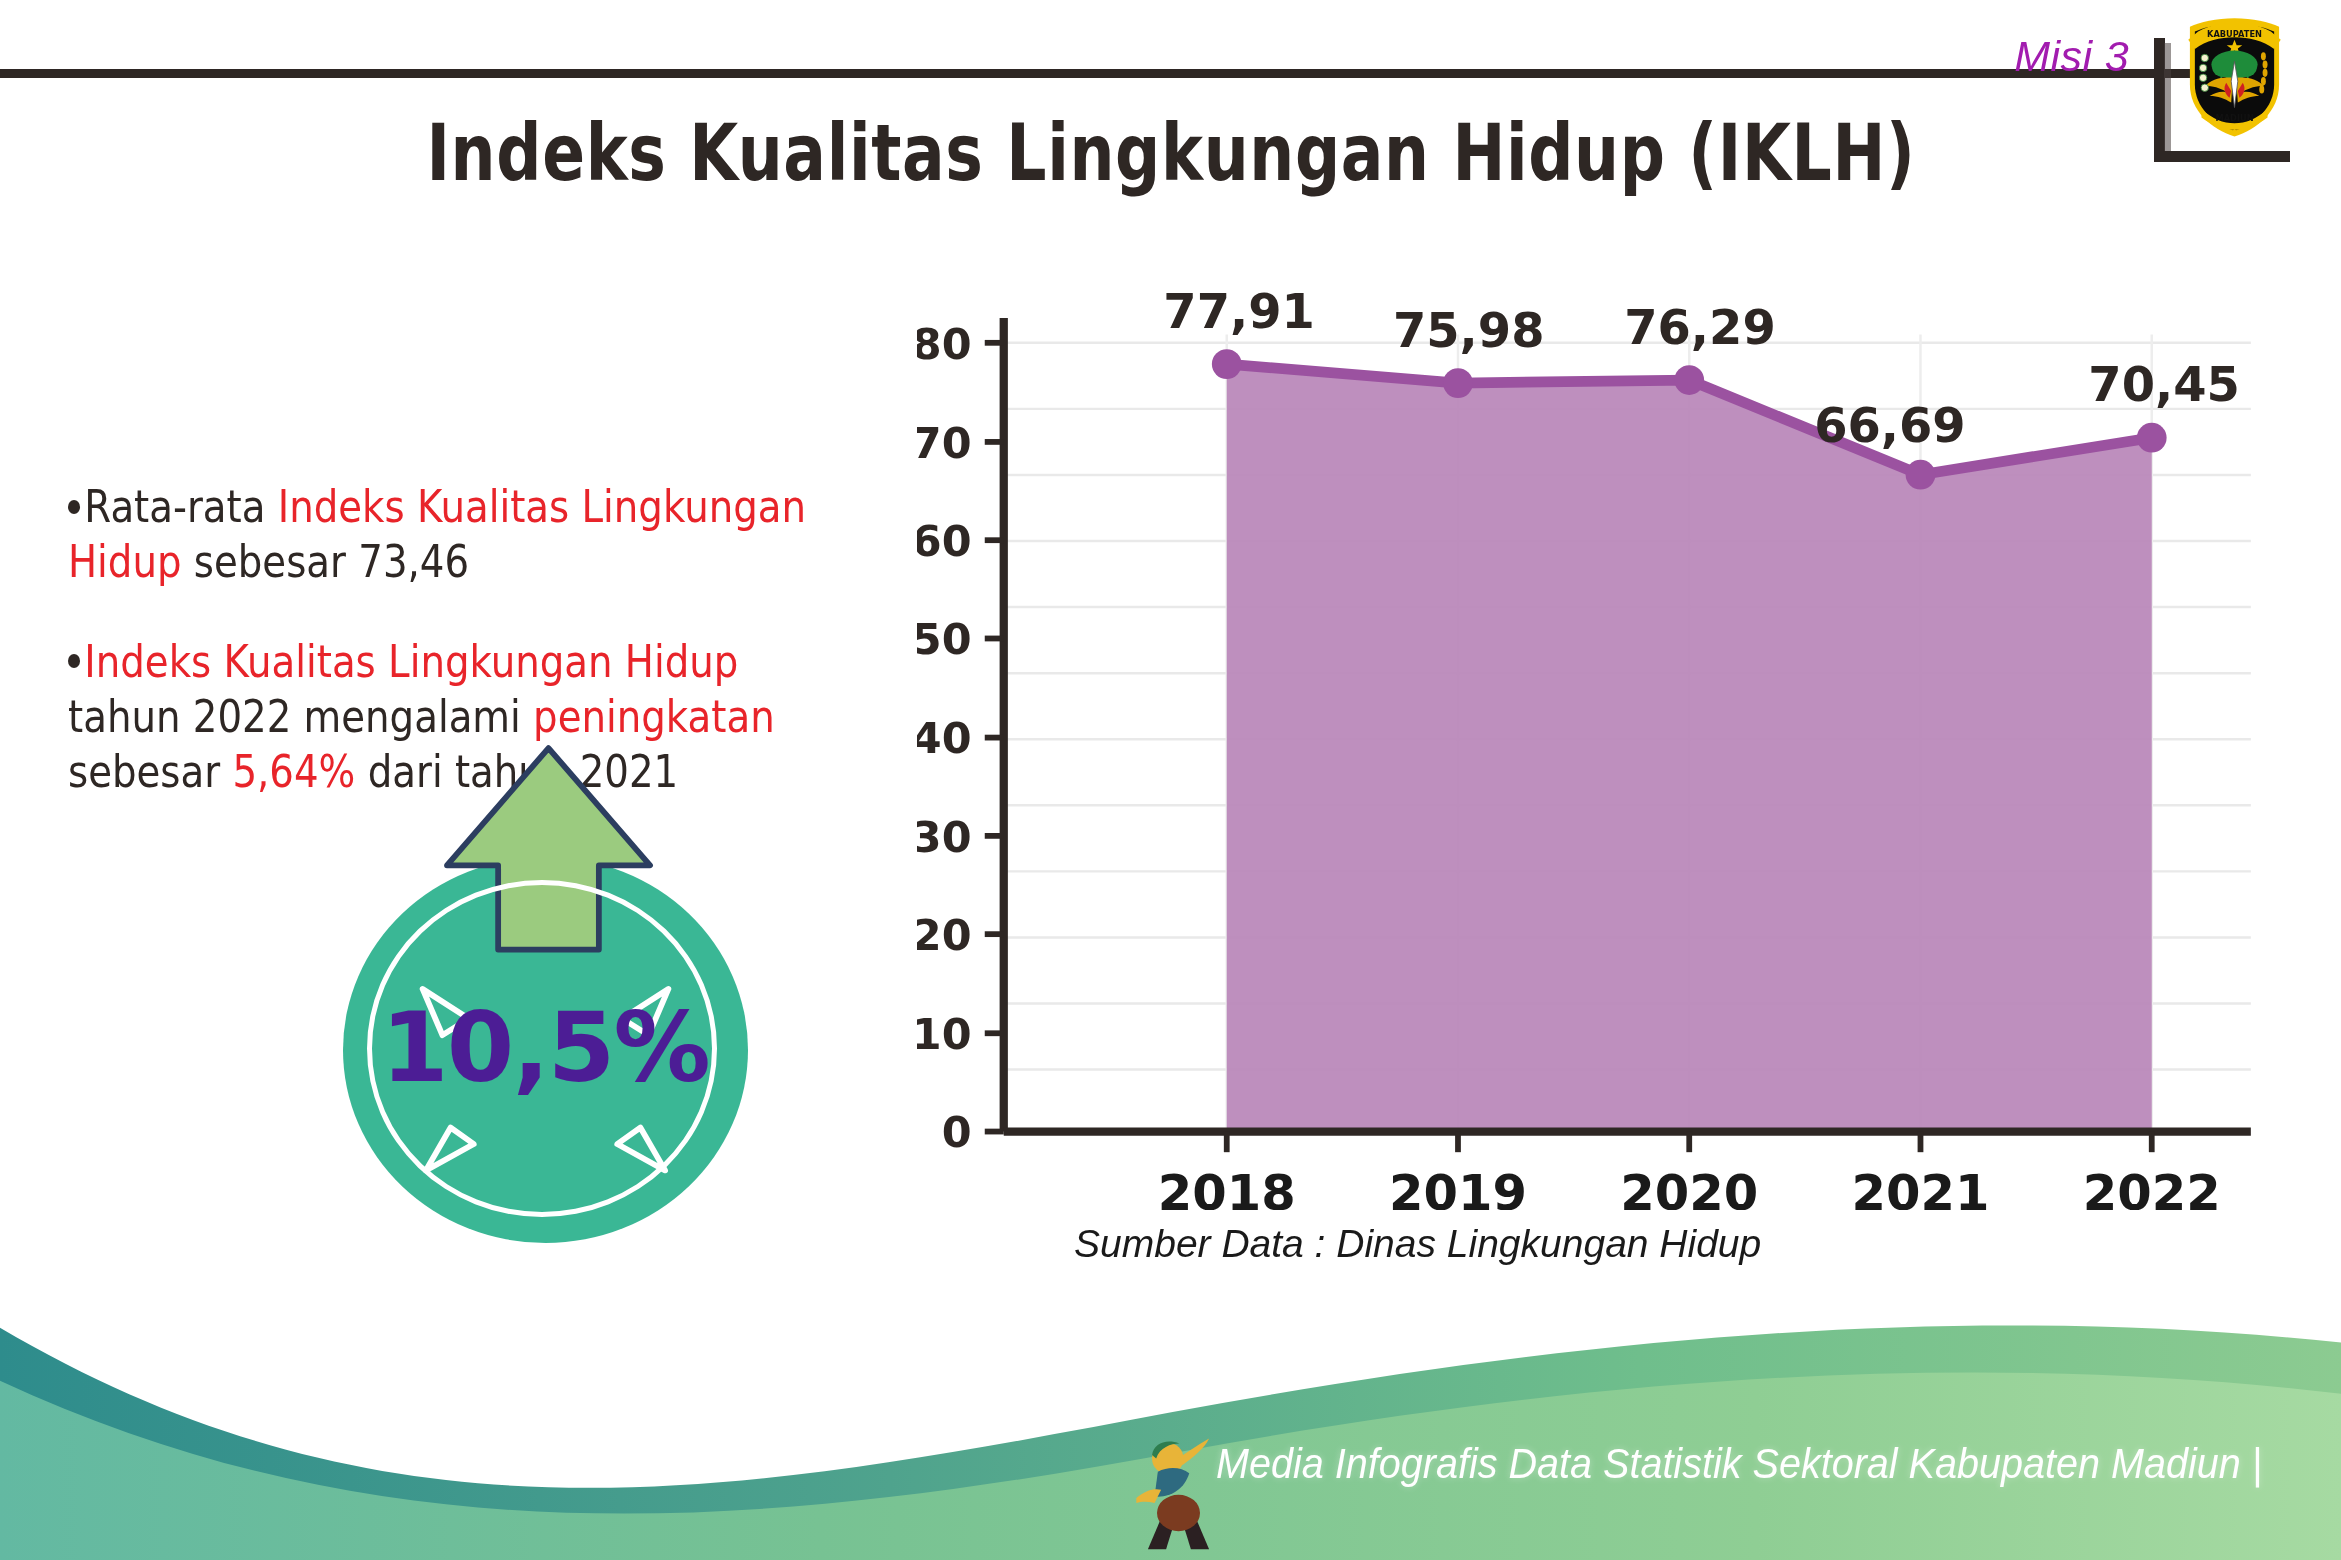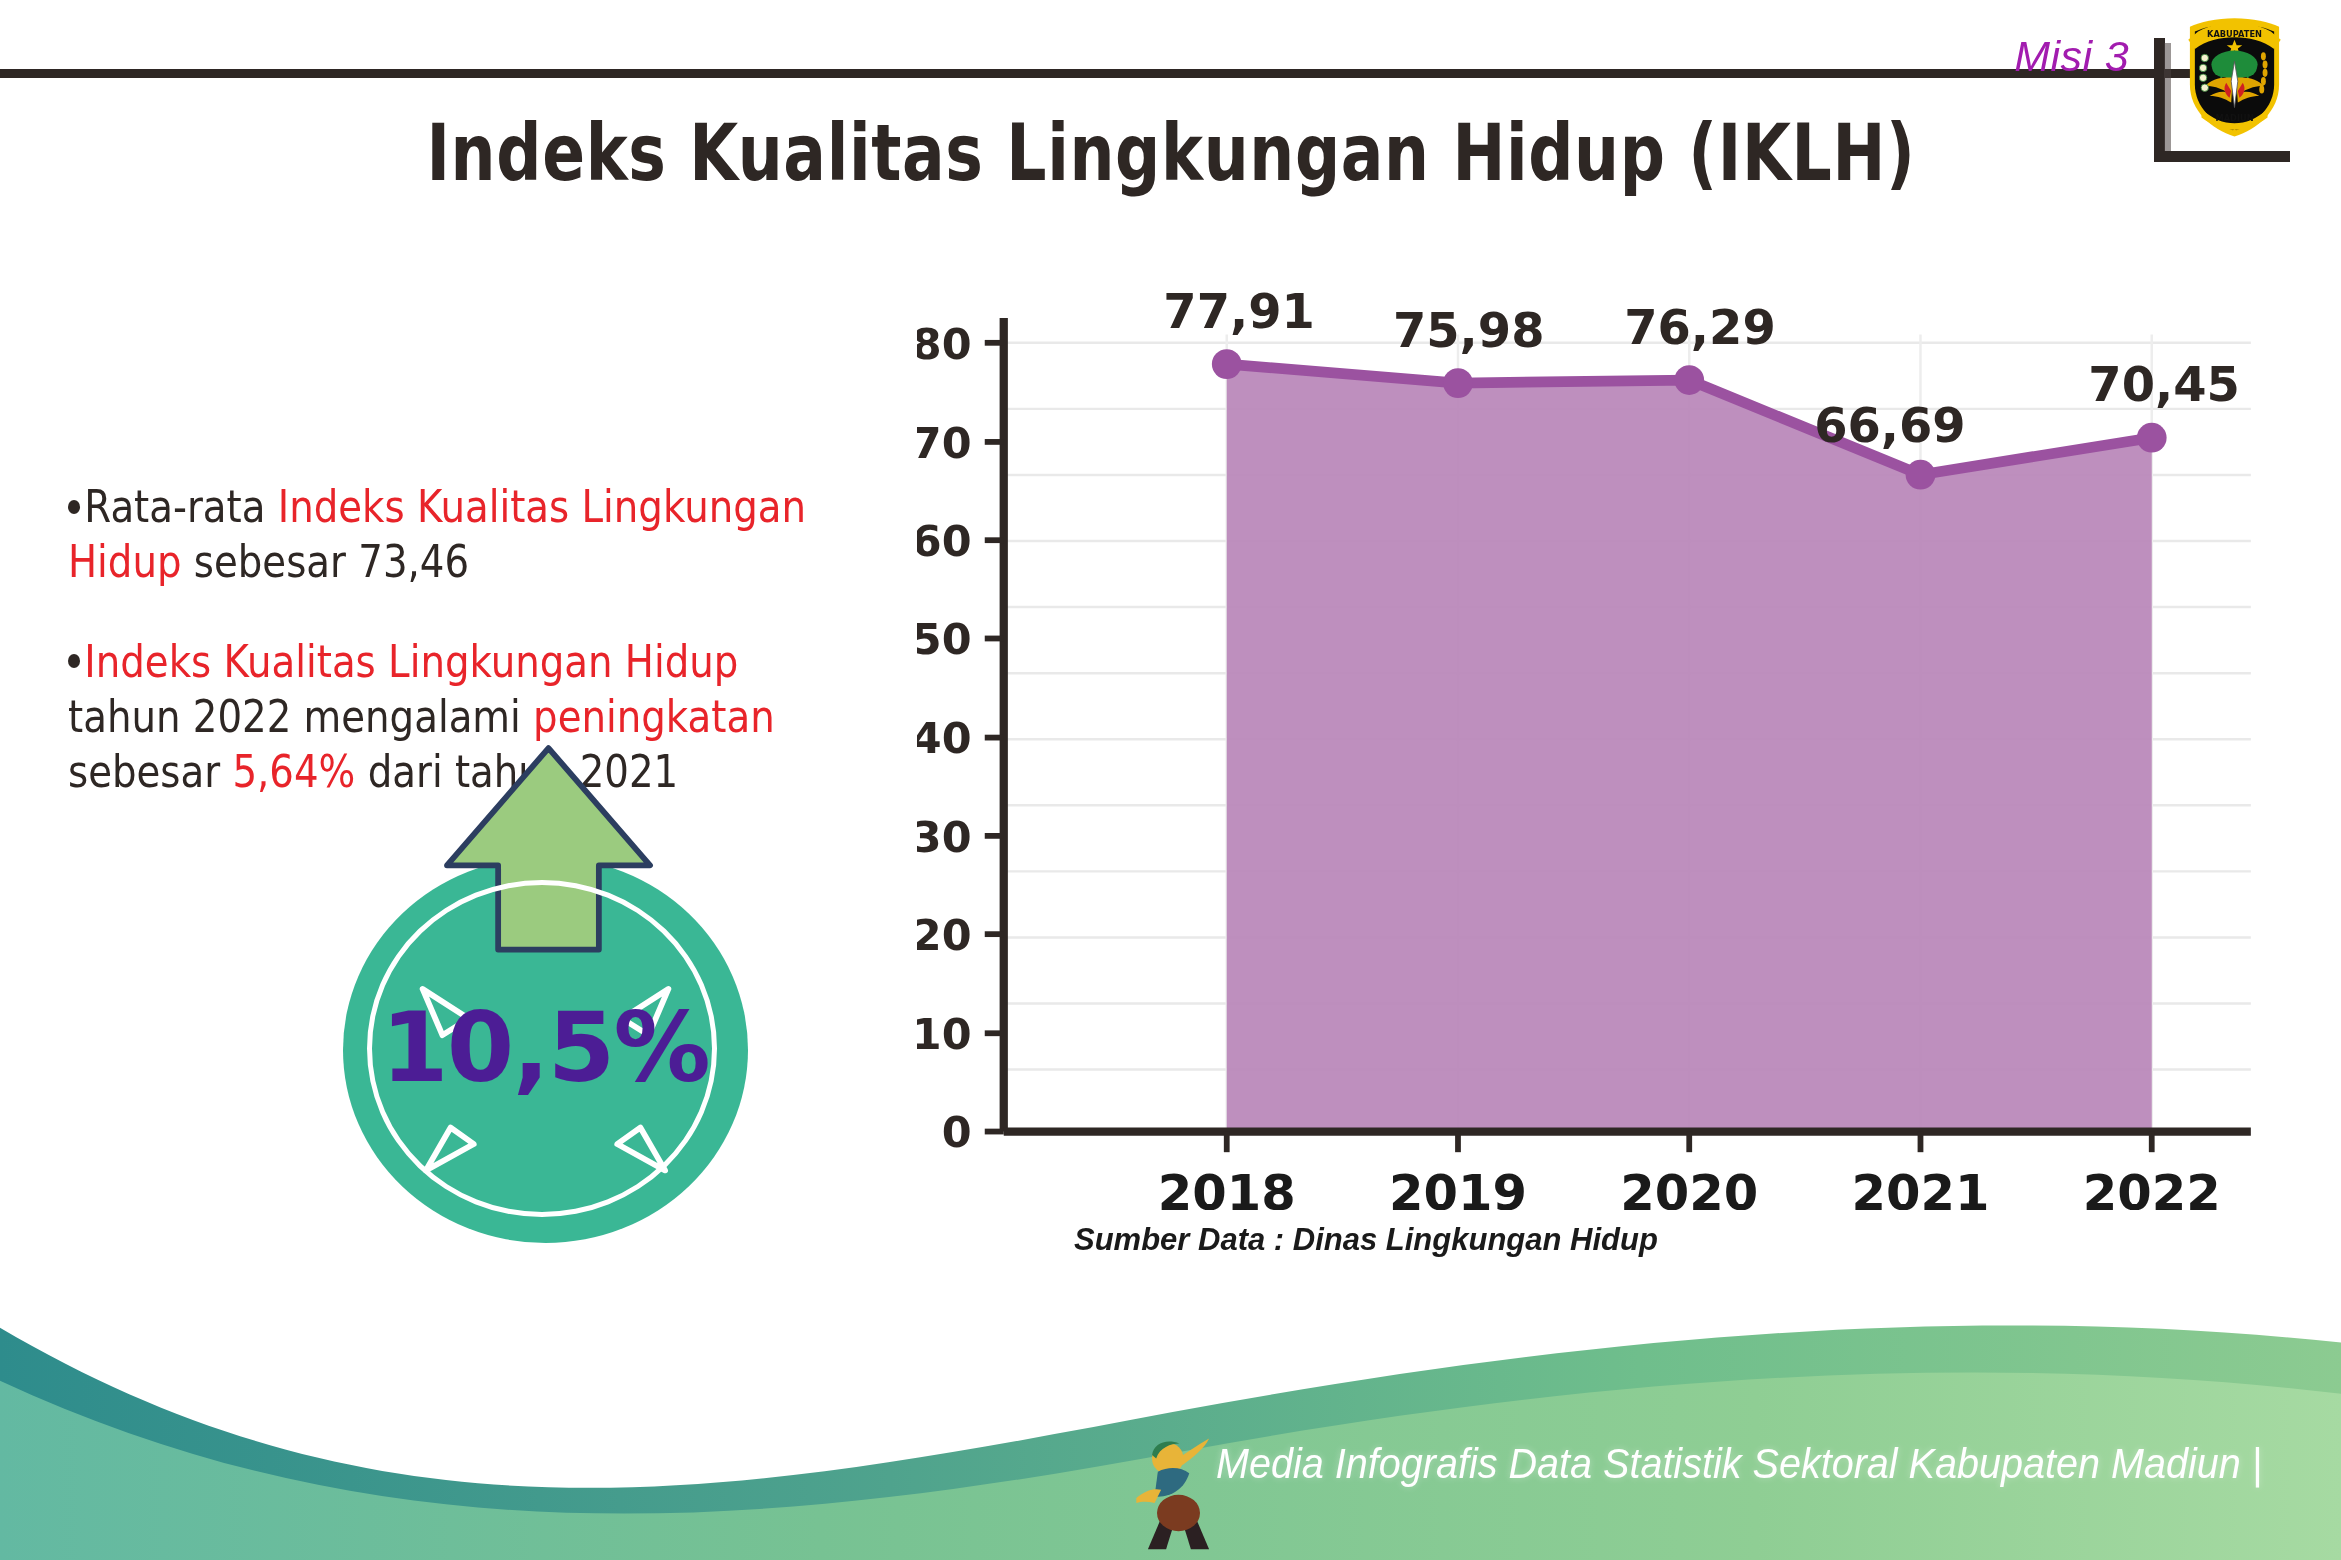--- a/index.html
+++ b/index.html
@@ -203,23 +203,23 @@
     font-weight: bold;
     font-size: 58px;
     fill: #2E2724;
     text-anchor: middle;
   }
   .source-note {
     position: absolute;
     left: 1074px;
     top: 1222px;
     font-family: "Liberation Sans", sans-serif;
-    font-weight: bold;
+    font-weight: normal;
     font-style: italic;
-    font-size: 31px;
+    font-size: 39px;
     color: #1a1a1a;
     white-space: nowrap;
   }
 
   
   .footer {
     position: absolute;
     left: 0;
     bottom: 0;
     width: 2342px;

